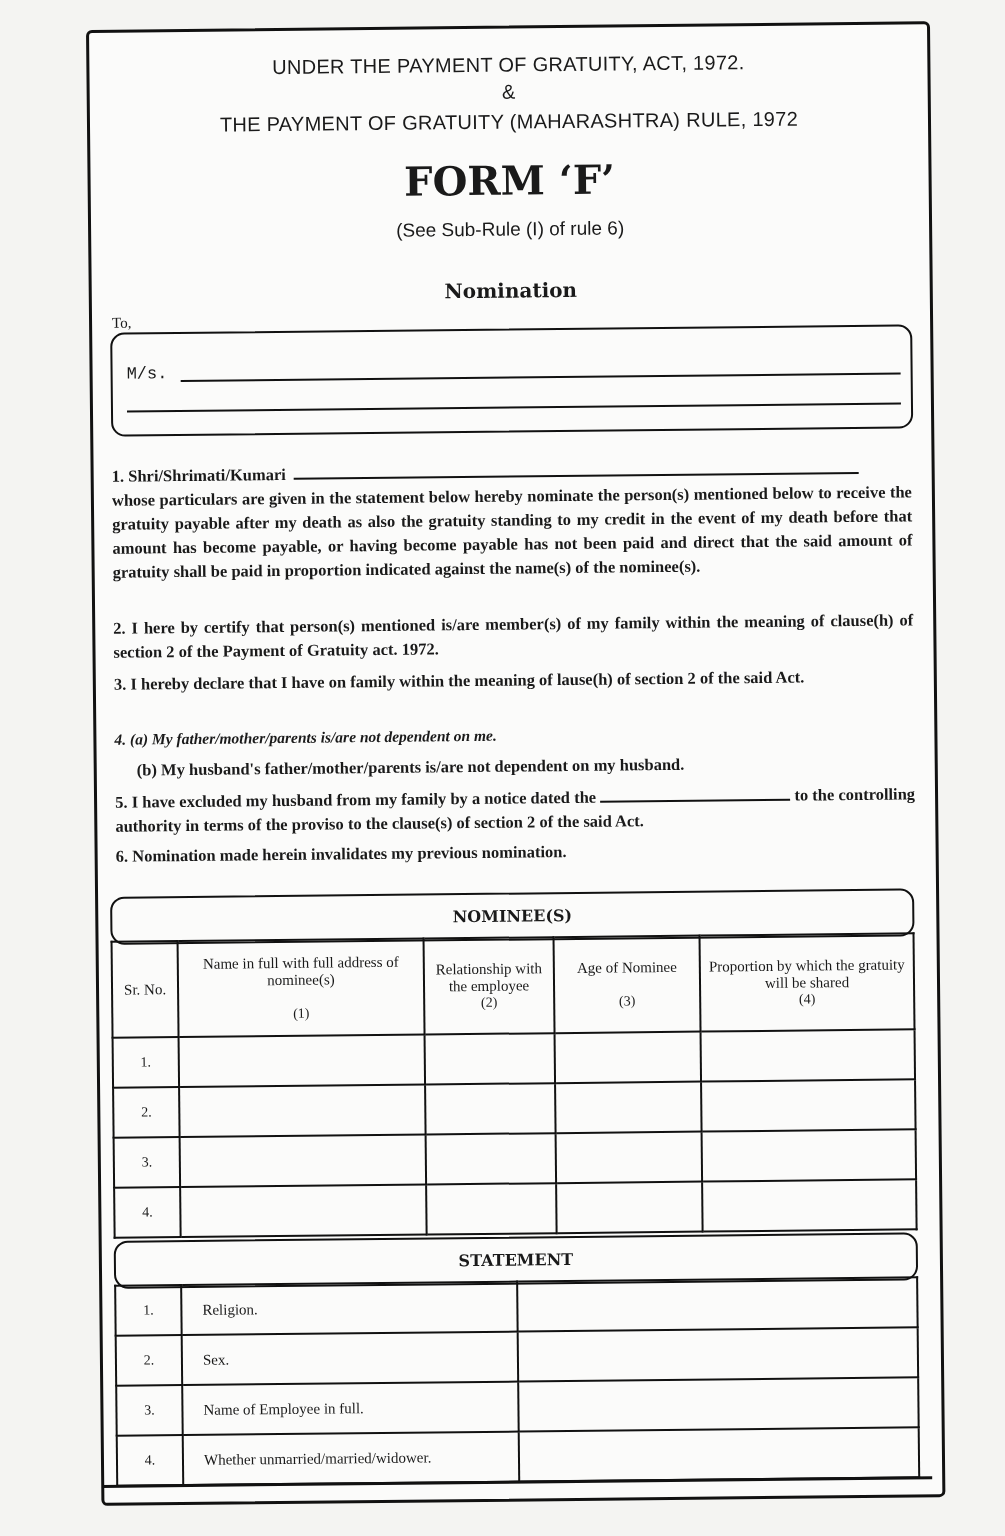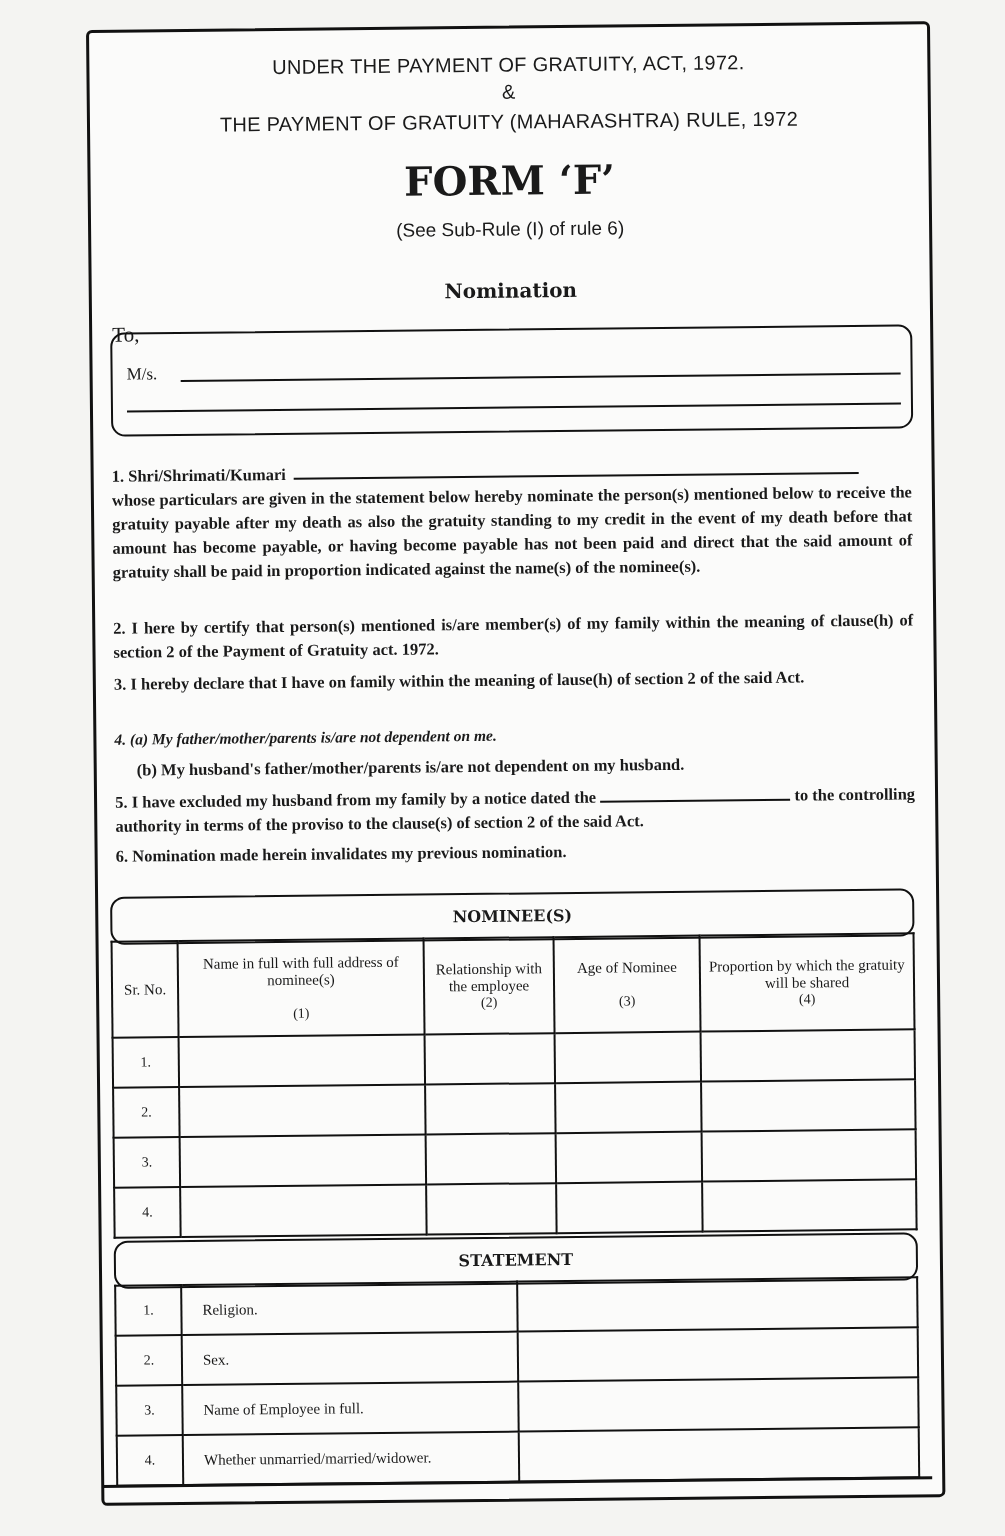--- a/index.html
+++ b/index.html
@@ -12,26 +12,26 @@
     border: 3px solid #111; border-radius: 6px; background: #fbfbfa;
     transform: rotate(-0.6deg); transform-origin: top left;
   }
   .hdr { position: absolute; left: 0; width: 100%; text-align: center; font-family: "Liberation Sans", sans-serif; }
   .act { top: 25px; font-size: 20px; letter-spacing: 0.3px; }
   .amp { top: 52px; font-size: 20px; }
   .rule { top: 82px; font-size: 20px; letter-spacing: 0.3px; }
   .formt { top: 128px; font-family: "DejaVu Serif", serif; font-weight: bold; font-size: 40px; }
   .see { top: 190px; font-size: 19px; }
   .nom { top: 250px; font-family: "DejaVu Serif", serif; font-weight: bold; font-size: 20px; }
-  .to { position: absolute; left: 20px; top: 282px; font-size: 21px; font-family: "Liberation Serif", serif; margin-top: 8px; }
+  .to { position: absolute; left: 20px; top: 282px; font-size: 15px; font-family: "Liberation Serif", serif; }
   .addr-box {
     position: absolute; left: 18px; top: 300px; width: 798px; height: 100px;
     border: 2px solid #111; border-radius: 14px;
   }
-  .ms { position: absolute; left: 14px; top: 30px; font-size: 17px; font-family: Liberation Serif, serif; }
+  .ms { position: absolute; left: 14px; top: 30px; font-size: 17px; font-family: Liberation Mono, monospace; }
   .ms-line { position: absolute; left: 68px; right: 10px; top: 46px; border-bottom: 2px solid #111; }
   .ms-line2 { position: absolute; left: 14px; right: 10px; top: 76px; border-bottom: 2px solid #111; }
   .body-text { position: absolute; left: 18px; width: 800px; font-family: "Liberation Serif", serif; font-weight: bold; font-size: 16.5px; line-height: 24px; text-align: justify; }
   .p1 { top: 432px; }
   .p1 .nameline { display: inline-block; width: 565px; border-bottom: 2px solid #111; margin-left: 8px; height: 12px; vertical-align: baseline; }
   .p2 { top: 584px; }
   .p3 { top: 640px; }
   .p4a { top: 695px; font-style: italic; font-size: 15.5px; }
   .p4b { top: 726px; left: 40px; width: 780px; }
   .p5 { top: 758px; }

